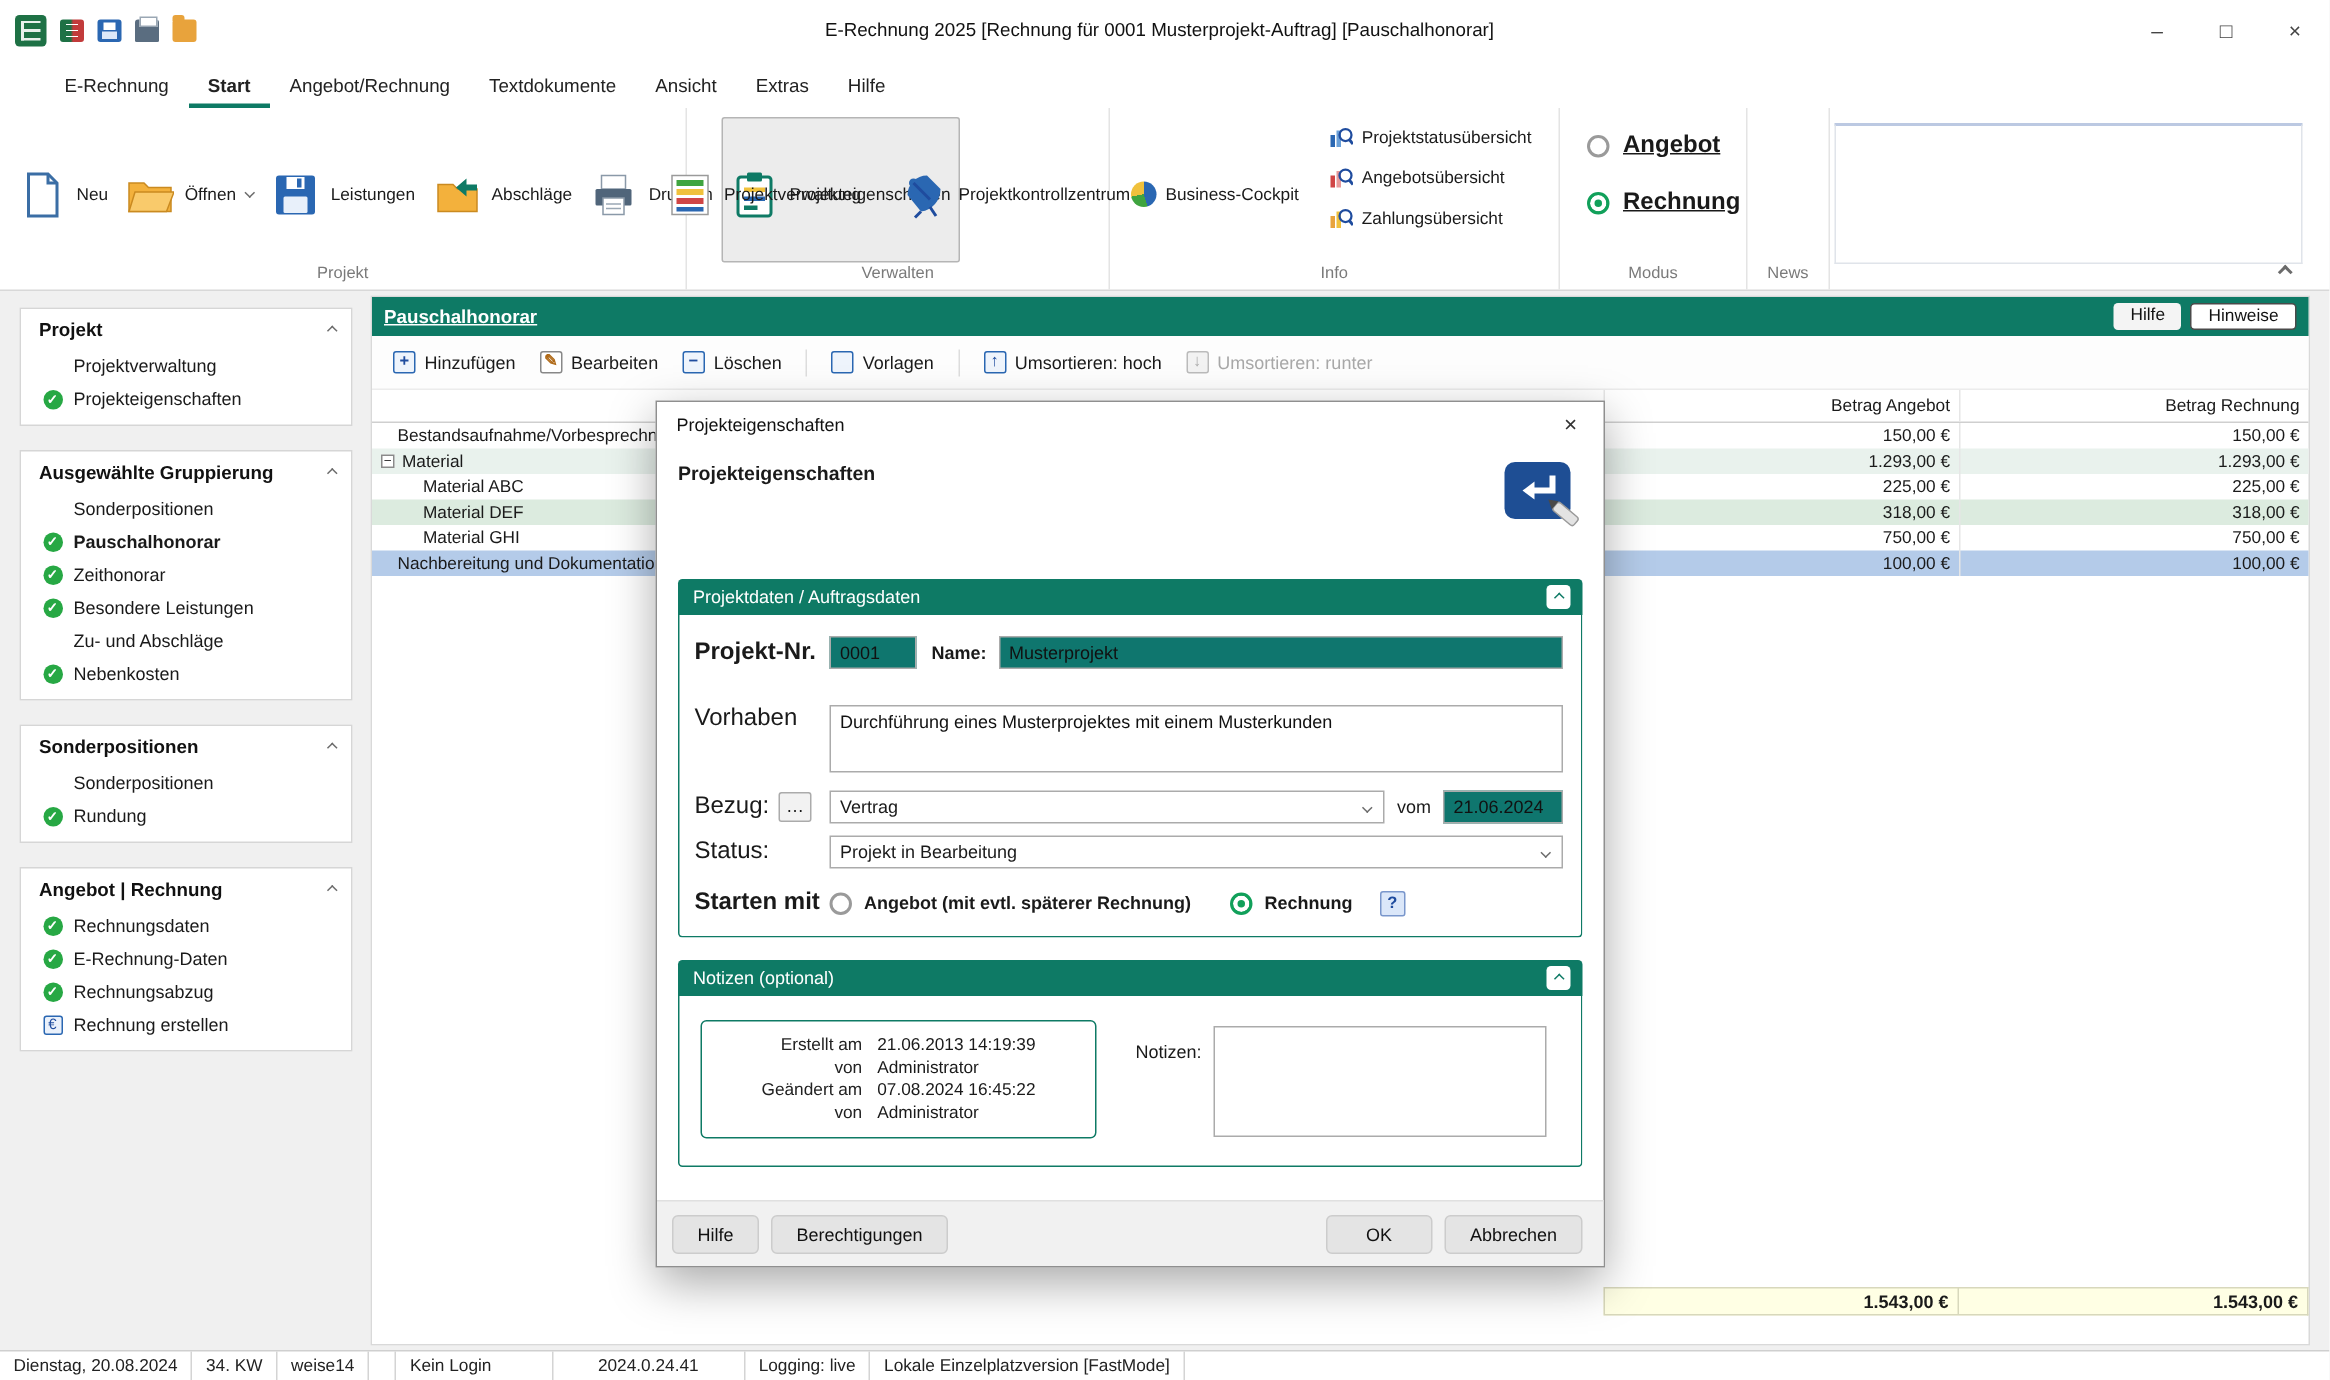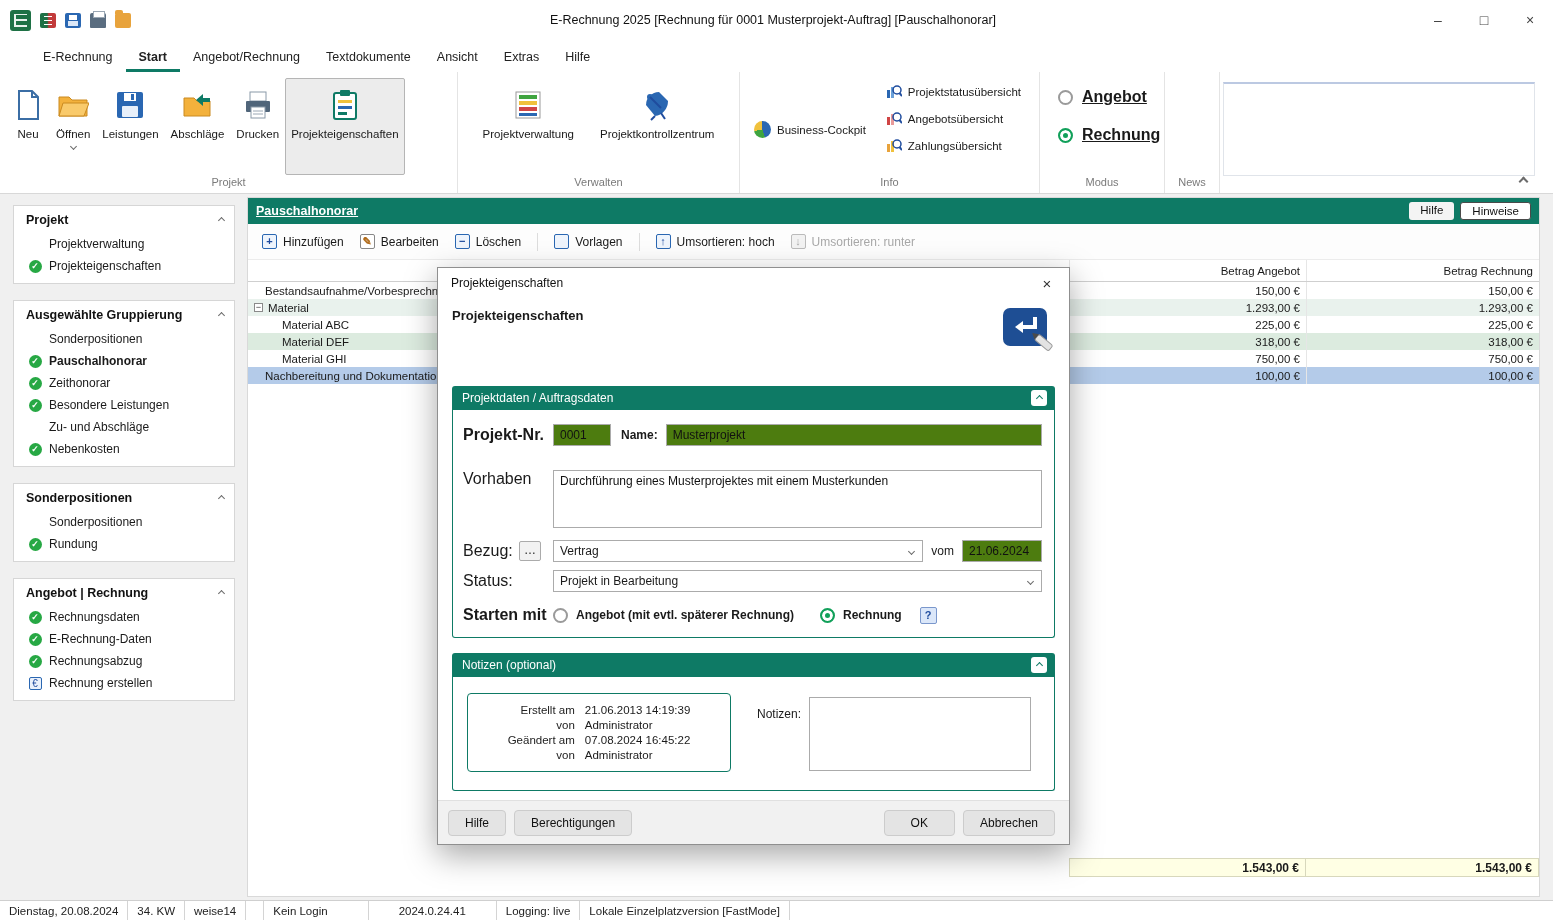--- a/index.html
+++ b/index.html
@@ -31,21 +31,21 @@
   
   .menubar { position:absolute; left:0; top:40px; width:100%; height:32px; background:#fff; display:flex; align-items:flex-end; gap:0; padding-left:30px; }
   .menu-tab { padding:6px 13px 8px; font-size:12.5px; color:#222; cursor:default; }
   .menu-tab.active { font-weight:bold; border-bottom:3px solid #0e7a65; padding-bottom:5px; }
 
   
   .ribbon { position:absolute; left:0; top:72px; width:100%; height:122px; background:#fff; border-bottom:1px solid #d8d8d8; display:flex; }
   .rgroup { display:flex; flex-direction:column; border-right:1px solid #e4e4e4; }
   .rgroup-content { flex:1; display:flex; align-items:stretch; padding:6px 6px 0; }
   .rgroup-label { text-align:center; color:#7a7a7a; font-size:11px; padding:1px 0 5px; }
-  .rbtn { display:flex; flex-direction:column; align-items:center; justify-content:flex-start; gap:7px; padding:10px 5px 4px; border:1px solid transparent; border-radius:2px; font-size:11.5px; text-align:center; color:#1a1a1a; cursor:default; }
+  .rbtn { display:flex; flex-direction:row; align-items:center; justify-content:flex-start; gap:7px; padding:10px 5px 4px; border:1px solid transparent; border-radius:2px; font-size:11.5px; text-align:center; color:#1a1a1a; cursor:default; }
   .rbtn.active { background:#ececec; border-color:#b5b5b5; }
   .rbtn .ricon { width:32px; height:32px; }
   .rbtn .chev-d { margin-top:-3px; }
   .g-projekt { width:458px; }
   .g-verwalten { width:282px; }
   .g-verwalten .rgroup-content { justify-content:center; gap:14px; }
   .g-info { width:300px; }
   .g-info .rgroup-content { padding:12px 8px 0 14px; gap:20px; }
   .info-col { display:flex; flex-direction:column; gap:11px; }
   .info-item { display:flex; align-items:center; gap:6px; font-size:11.5px; white-space:nowrap; }
@@ -121,21 +121,21 @@
   .dlg-close { margin-left:auto; width:44px; height:100%; display:flex; align-items:center; justify-content:center; font-size:15px; color:#333; cursor:default; }
   .dlg-heading { padding:10px 14px 0; font-size:13px; font-weight:bold; }
   .dlg-keyicon { position:absolute; right:16px; top:40px; width:52px; height:46px; }
   .dlg-body { position:absolute; left:14px; right:14px; top:118px; }
   .section-header { height:24px; background:#0e7a65; border-radius:3px 3px 0 0; display:flex; align-items:center; padding:0 8px 0 10px; color:#fff; font-size:12px; }
   .section-collapse { margin-left:auto; width:16px; height:16px; background:#fff; border-radius:3px; display:flex; align-items:center; justify-content:center; }
   .section-collapse .chev { border-color:#0e7a65; }
   .section-body { border:1px solid #0e7a65; border-top:none; border-radius:0 0 3px 3px; background:#fff; padding:14px 12px 13px 10px; }
   .frow { display:flex; align-items:center; }
   .flabel { width:90px; flex:0 0 auto; font-size:16px; }
-  .finput { border:1px solid #ababab; background:#4d7c0f; height:22px; padding:0 6px; font-size:12px; font-family:"Liberation Sans",sans-serif; color:#111; }
+  .finput { border:1px solid #ababab; background:#0f766e; height:22px; padding:0 6px; font-size:12px; font-family:"Liberation Sans",sans-serif; color:#111; }
   .fselect { border:1px solid #ababab; background:#fff; height:22px; display:flex; align-items:center; padding:0 6px; font-size:12px; position:relative; }
   .fselect .chev { position:absolute; right:8px; top:8px; }
   .ftextarea { border:1px solid #ababab; background:#fff; resize:none; font-size:12px; font-family:"Liberation Sans",sans-serif; padding:3px 6px; color:#111; }
   .more-btn { width:22px; height:20px; border:1px solid #ababab; background:#f2f2f2; border-radius:2px; text-align:center; line-height:17px; font-size:12px; margin-right:12px; }
   .help-btn { width:17px; height:17px; border:1px solid #7a97cc; background:#dbe7f9; color:#1f4c9e; font-weight:bold; text-align:center; line-height:15px; font-size:11px; margin-left:18px; border-radius:2px; }
   .infobox { width:264px; border:1px solid #0e7a65; border-radius:4px; padding:10px 12px; font-size:11.5px; display:grid; grid-template-columns:auto auto; column-gap:10px; row-gap:3px; }
   .infobox .ilabel { text-align:right; color:#222; }
   .dlg-footer { position:absolute; left:0; right:0; bottom:0; height:44px; background:#f1f1f1; border-top:1px solid #e0e0e0; display:flex; align-items:center; padding:0 14px 0 10px; gap:8px; }
   .dbtn { background:#e4e4e4; border:1px solid #cccccc; border-radius:4px; padding:5px 16px; font-size:12px; color:#111; cursor:default; }
   .dlg-footer .spacer { flex:1; }
@@ -539,21 +539,21 @@
         </div>
         <div class="section-body">
           <div class="frow">
             <span class="flabel b">Projekt-Nr.</span>
             <input class="finput" style="width: 58px;" value="0001">
             <span class="b" style="margin:0 8px 0 10px">Name:</span>
             <input class="finput" style="flex: 1 1 0%;" value="Musterprojekt">
           </div>
           <div class="frow" style="margin-top:24px; align-items:flex-start;">
             <span class="flabel">Vorhaben</span>
-            <textarea class="ftextarea" style="flex: 1 1 0%; height: 58px;">Durchführung eines Musterprojektes mit einem Musterkunden</textarea>
+            <textarea class="ftextarea" style="flex: 1 1 0%; height: 45px;">Durchführung eines Musterprojektes mit einem Musterkunden</textarea>
           </div>
           <div class="frow" style="margin-top:12px;">
             <span class="flabel" style="width:56px">Bezug:</span>
             <span class="more-btn">…</span>
             <div class="fselect" style="flex:1">
               <span>Vertrag</span>
               <span class="chev chev-d small"></span>
             </div>
             <span style="margin:0 8px;">vom</span>
             <input class="finput" style="width: 80px;" value="21.06.2024">

